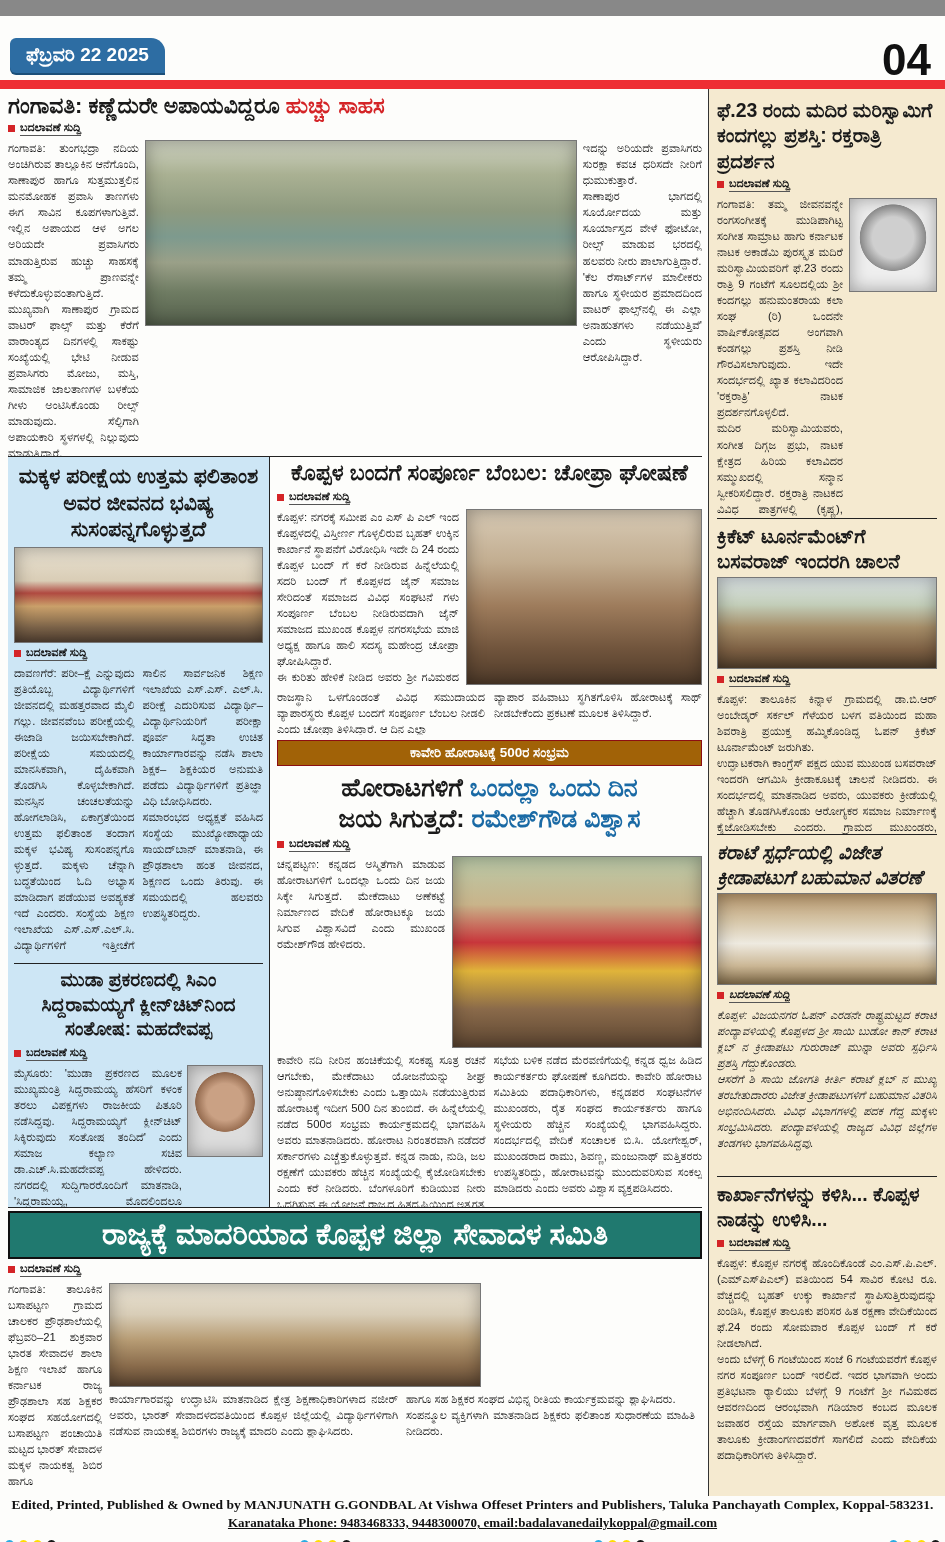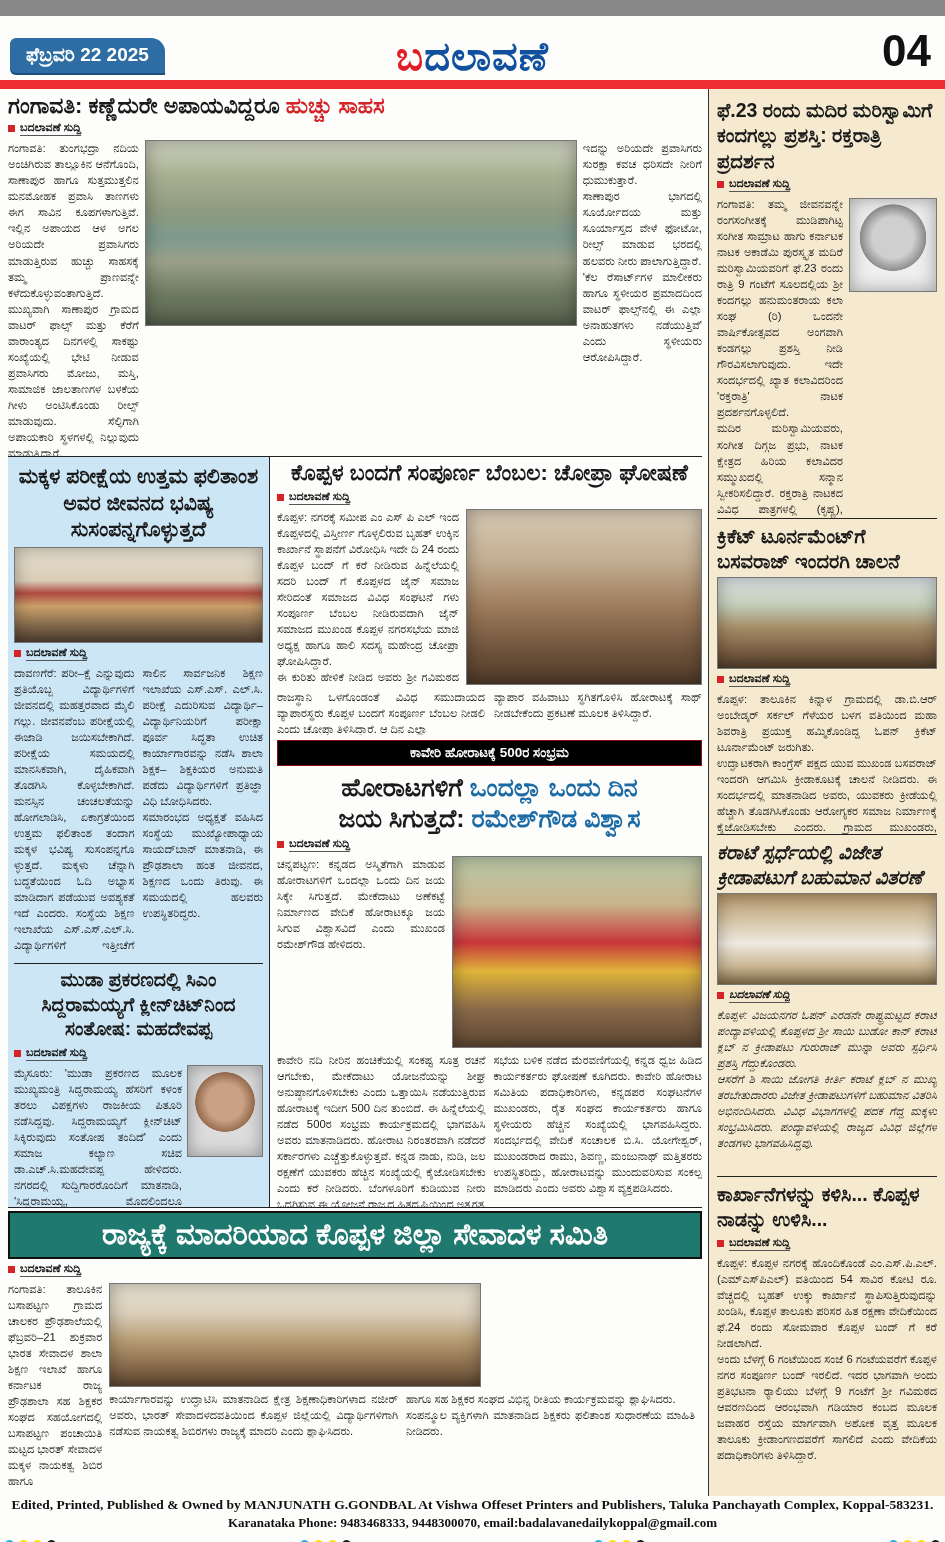--- a/index.html
+++ b/index.html
@@ -7,21 +7,21 @@
         font-family:"Liberation Sans",sans-serif;color:#1a1a1a;overflow:hidden;}
   
   .hdr{position:relative;height:64px;}
   .date-box{position:absolute;left:10px;top:22px;background:#2d6da3;color:#fff;
             font-weight:bold;font-size:19px;padding:6px 16px 7px;border-radius:6px 14px 0 6px;
             box-shadow:0 2px 0 #1c4f79;}
   .logo{position:absolute;left:0;right:0;top:18px;text-align:center;font-size:40px;
         font-weight:bold;letter-spacing:1px;}
   .logo .l-red{color:#e11d26;}
   .logo .l-blue{color:#10509f;}
-  .pageno{position:absolute;right:14px;top:10px;font-size:44px;font-weight:bold;color:#111;}
+  .pageno{position:absolute;right:14px;top:19px;font-size:44px;font-weight:bold;color:#111;}
   .red-bar{height:9px;background:#ee2e34;}
   
   .content{display:flex;height:1407px;}
   .main-col{width:708px;box-sizing:border-box;padding:0 6px 0 8px;}
   .sidebar{width:237px;box-sizing:border-box;background:#f5ead0;border-left:1.5px solid #333;
            padding:4px 8px;overflow:hidden;}
   
   .byline{display:flex;align-items:center;gap:5px;font-size:11px;font-weight:bold;
           margin:3px 0 4px;color:#111;}
   .byline .sq{width:7px;height:7px;background:#d42427;display:inline-block;}
@@ -59,21 +59,21 @@
   .muda h2{font-size:19px;}
   .muda-wrap{overflow:hidden;}
   .muda-ph{float:right;width:76px;height:92px;margin:0 0 3px 5px;}
   .center-col{flex:1;box-sizing:border-box;padding:0 0 0 7px;overflow:hidden;}
   .center-col h2{margin:2px 0 2px;font-size:22px;line-height:1.25;text-align:center;font-weight:bold;}
   .bandh-row{display:flex;gap:7px;margin-top:2px;}
   .bandh-c1{width:182px;}
   .bandh-ph{flex:1;height:176px;}
   .bandh-bot{display:flex;gap:9px;margin-top:4px;height:46px;overflow:hidden;}
   .bandh-bot .body-txt{flex:1;}
-  .red-band{margin-top:5px;background:#000000;border:1px solid #8c0e12;color:#fff;text-align:center;
+  .red-band{margin-top:5px;background:#a16207;border:1px solid #8c0e12;color:#fff;text-align:center;
             font-weight:bold;font-size:13.5px;padding:4px 0;}
   .hora h2{font-size:25px;margin-top:6px;}
   .hora h2 .h-blue{color:#1a6aa5;}
   .hora-row{display:flex;gap:7px;}
   .hora-c1{width:168px;}
   .hora-ph{flex:1;height:192px;}
   .hora-bot{display:flex;gap:8px;margin-top:4px;height:196px;overflow:hidden;}
   .hora-bot .body-txt{flex:1;}
   
   .bottom-story{border-top:1.5px solid #222;height:289px;box-sizing:border-box;overflow:hidden;}
@@ -93,40 +93,37 @@
   .sb2{height:306px;}
   .sb3{height:332px;font-style:italic;}
   .sb4{height:330px;}
   .sb1-wrap{overflow:hidden;}
   .sb1-ph{float:right;width:88px;height:94px;margin:2px 0 4px 6px;filter:grayscale(1);}
   .sb-ph{width:100%;height:92px;margin:2px 0 2px;}
   
   .footer{height:62px;position:relative;}
   .foot-line{font-family:"Liberation Serif",serif;font-weight:bold;text-align:center;
              font-size:13.5px;color:#111;line-height:1.35;}
-  .foot-line.small{font-size:13px;}
+  .foot-line.small{font-size:13px;text-decoration:underline;}
   .dots-row{position:absolute;left:0;right:0;top:44px;height:14px;}
   .dots-rule{position:absolute;left:0;right:0;top:6px;height:2px;background:#9a9a9a;}
   .dot-groups{position:absolute;left:4px;right:4px;top:0;display:flex;justify-content:space-between;}
   .dot-g{display:flex;gap:3px;}
   .dot{width:11px;height:13px;border-radius:50%;}
   .d-cyan{background:#29abe2;}
   .d-yel{background:#ffdd00;}
   .d-blk{background:#151515;}
 </style>
 </head>
 <body>
 
 <div class="page">
 
   <div class="hdr">
     <div class="date-box">ಫೆಬ್ರವರಿ 22 2025</div>
-    <div class="logo">
-      <span class="l-red">ಬ</span><span class="l-blue">ದಲಾವಣೆ</span>
-    </div>
     <div class="pageno">04</div>
   </div>
   <div class="red-bar"></div>
 
   <div class="content">
 
     <div class="main-col">
 
       <section class="lead">
         <h1><span>ಗಂಗಾವತಿ: ಕಣ್ಣೆದುರೇ ಅಪಾಯವಿದ್ದರೂ </span><span class="h-red">ಹುಚ್ಚು ಸಾಹಸ</span></h1>

